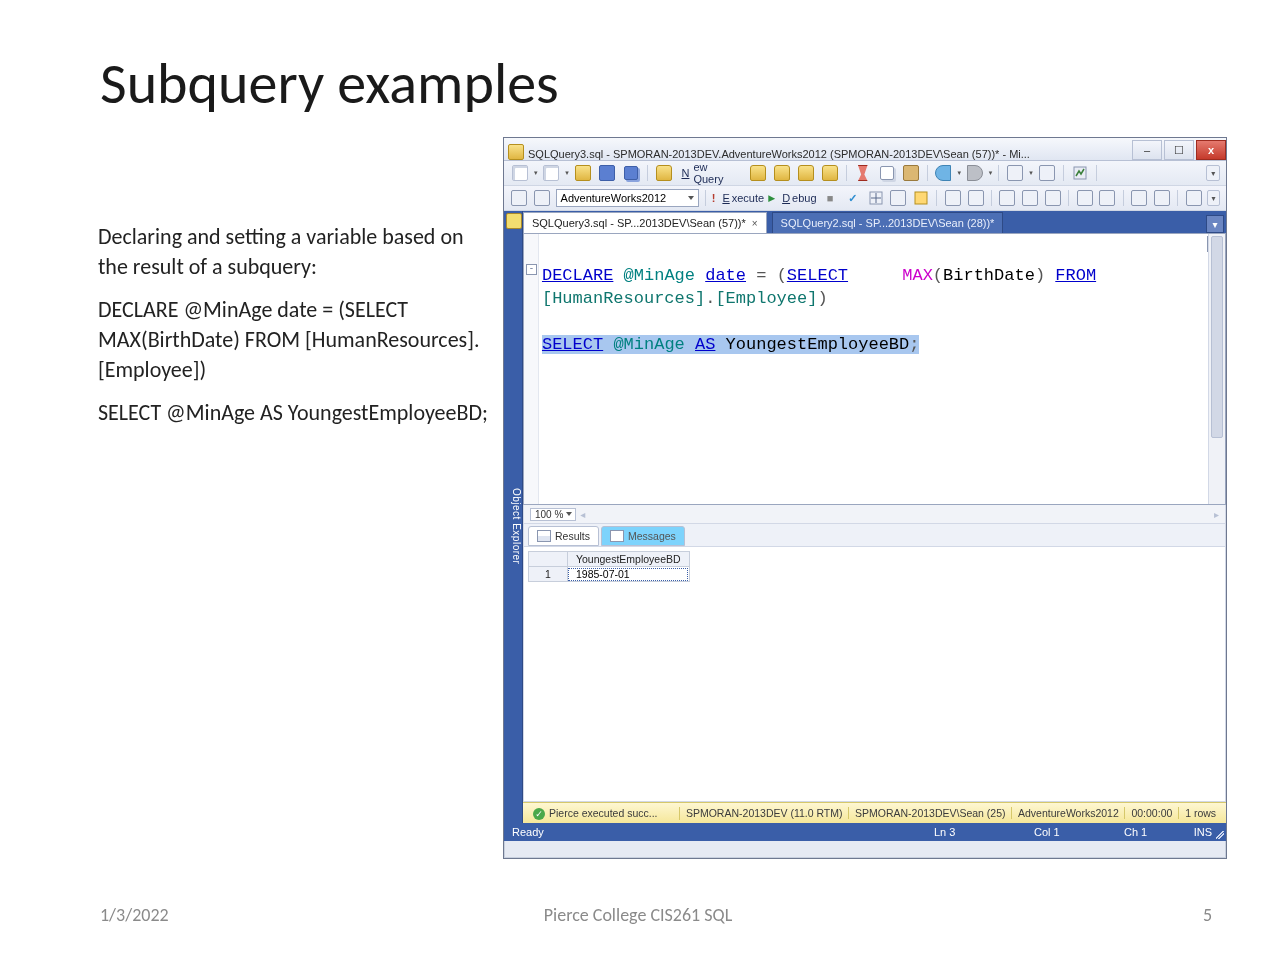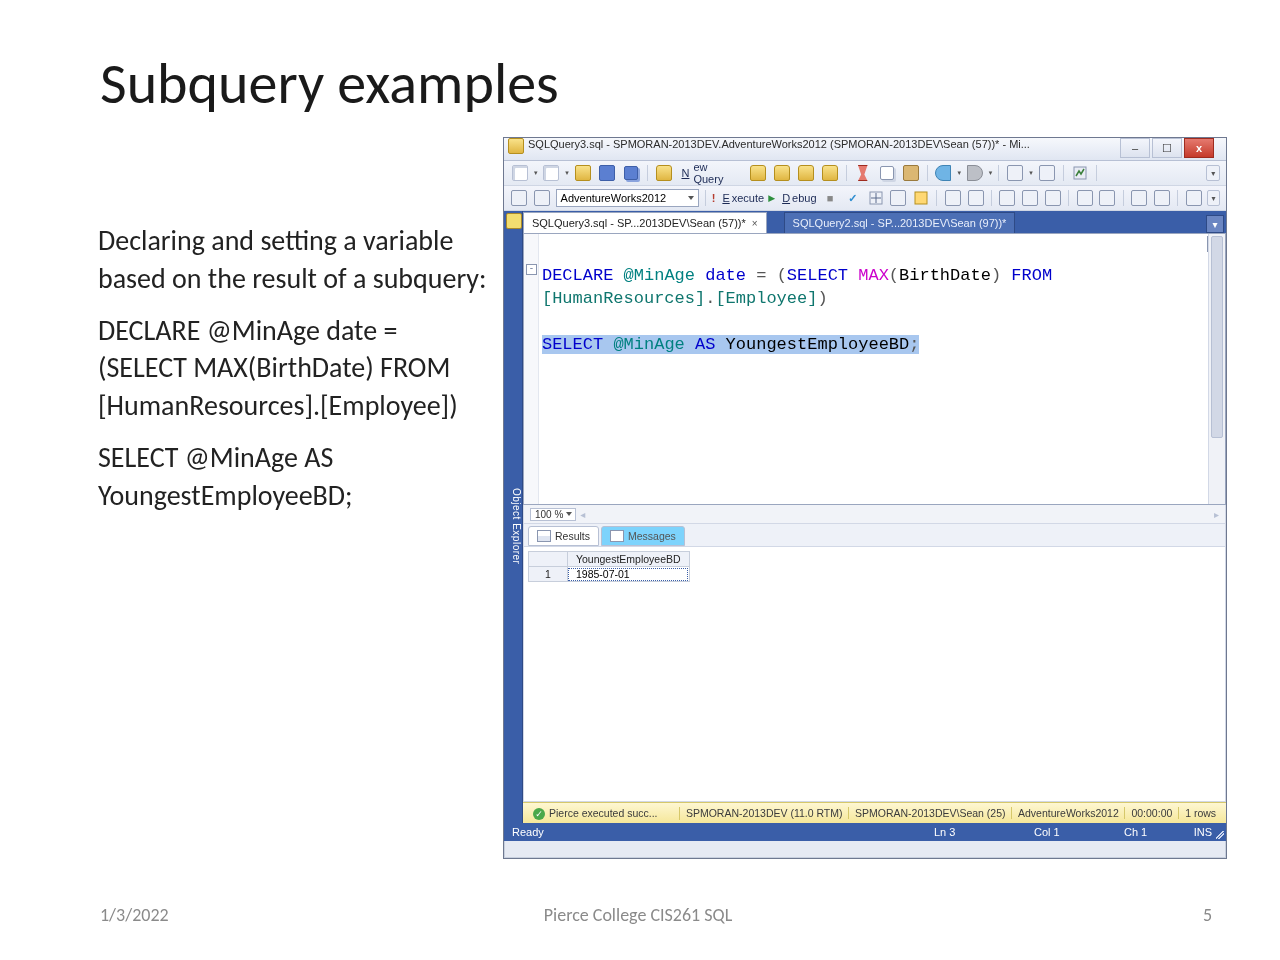--- a/index.html
+++ b/index.html
@@ -24,21 +24,21 @@
     font-size: 58px;
     font-weight: 300;
     letter-spacing: 0px;
     color: #1a1a1a;
   }
   .body-text {
     position: absolute;
     left: 98px;
     top: 222px;
     width: 390px;
-    font-size: 28px;
+    font-size: 22px;
     line-height: 1.35;
     color: #222;
   }
   .body-text p { margin: 0 0 14px 0; }
   .footer {
     position: absolute;
     left: 0;
     right: 0;
     bottom: 28px;
     height: 28px;
@@ -59,25 +59,25 @@
     height: 720px;
     border: 1px solid #6e7890;
     box-shadow: 0 0 0 1px #c8d0de inset;
     background: #e6eaf3;
     font-family: "Segoe UI", Tahoma, sans-serif;
     font-size: 11px;
     color: #000;
   }
   .ssms .titlebar {
     display: flex;
-    align-items: flex-start;
+    align-items: flex-end;
     height: 22px;
     background: linear-gradient(#f6f8fc, #e0e6f2);
     border-bottom: 1px solid #b7c0d4;
-    padding: 0 12px 0 4px;
+    padding: 0 0 0 4px;
     gap: 4px;
   }
   .ssms .titlebar .appicon {
     width: 14px; height: 14px;
     background: linear-gradient(#f9e28a, #e0b642);
     border: 1px solid #b58f1e;
     border-radius: 2px;
   }
   .ssms .titlebar .ttext {
     flex: 1 1 auto;
@@ -200,21 +200,21 @@
     display: flex;
     flex-direction: column;
     min-width: 0;
   }
   .tabstrip {
     display: flex;
     align-items: flex-end;
     height: 22px;
     background: #3a5ea8;
     padding-left: 0;
-    gap: 16px;
+    gap: 4px;
   }
   .tab {
     height: 20px;
     padding: 0 8px;
     display: flex;
     align-items: center;
     gap: 6px;
     font-size: 11px;
     border: 1px solid #2e4a86;
     border-bottom: none;
@@ -291,22 +291,22 @@
     position: relative;
   }
   .vscroll .thumb {
     position: absolute;
     left: 2px; right: 2px;
     top: 2px; height: 200px;
     background: #d2d8e6;
     border: 1px solid #b7c0d4;
     border-radius: 2px;
   }
-  .kw   { color: #0000cc; }
-  .fn   { color: #cc00cc; }
+  .kw   { color: #0000cc; text-decoration: underline; }
+  .fn   { color: #cc00cc; margin-left: 44px; }
   .ident{ color: #0f766e; }
   .var  { color: #008080; }
   .punc { color: #555; }
   .txt  { color: #000; }
   .sel  {
     background: #a8c7ef;
   }
   .zoomrow {
     height: 18px;
     display: flex;
@@ -638,21 +638,21 @@
       </div>
 
       <div class="main">
 
         <div class="tabstrip">
           <div class="tab active">
             <span>SQLQuery3.sql - SP...2013DEV\Sean (57))*</span>
             <span class="tabx">×</span>
           </div>
           <div class="tab">
-            <span>SQLQuery2.sql - SP...2013DEV\Sean (97))*</span>
+            <span>SQLQuery2.sql - SP...2013DEV\Sean (28))*</span>
           </div>
           <div class="tabmenu">▾</div>
         </div>
 
         <div class="editor-wrap">
           <div class="splitbadge">⇅</div>
           <div class="editor">
 <div class="gutter"><div class="outline">-</div></div><span class="kw">DECLARE</span> <span class="var">@MinAge</span> <span class="kw">date</span><span class="punc"> = </span><span class="punc">(</span><span class="kw">SELECT</span> <span class="fn">MAX</span><span class="punc">(</span><span class="txt">BirthDate</span><span class="punc">)</span> <span class="kw">FROM</span>
 <span class="ident">[HumanResources]</span><span class="punc">.</span><span class="ident">[Employee]</span><span class="punc">)</span>
 

